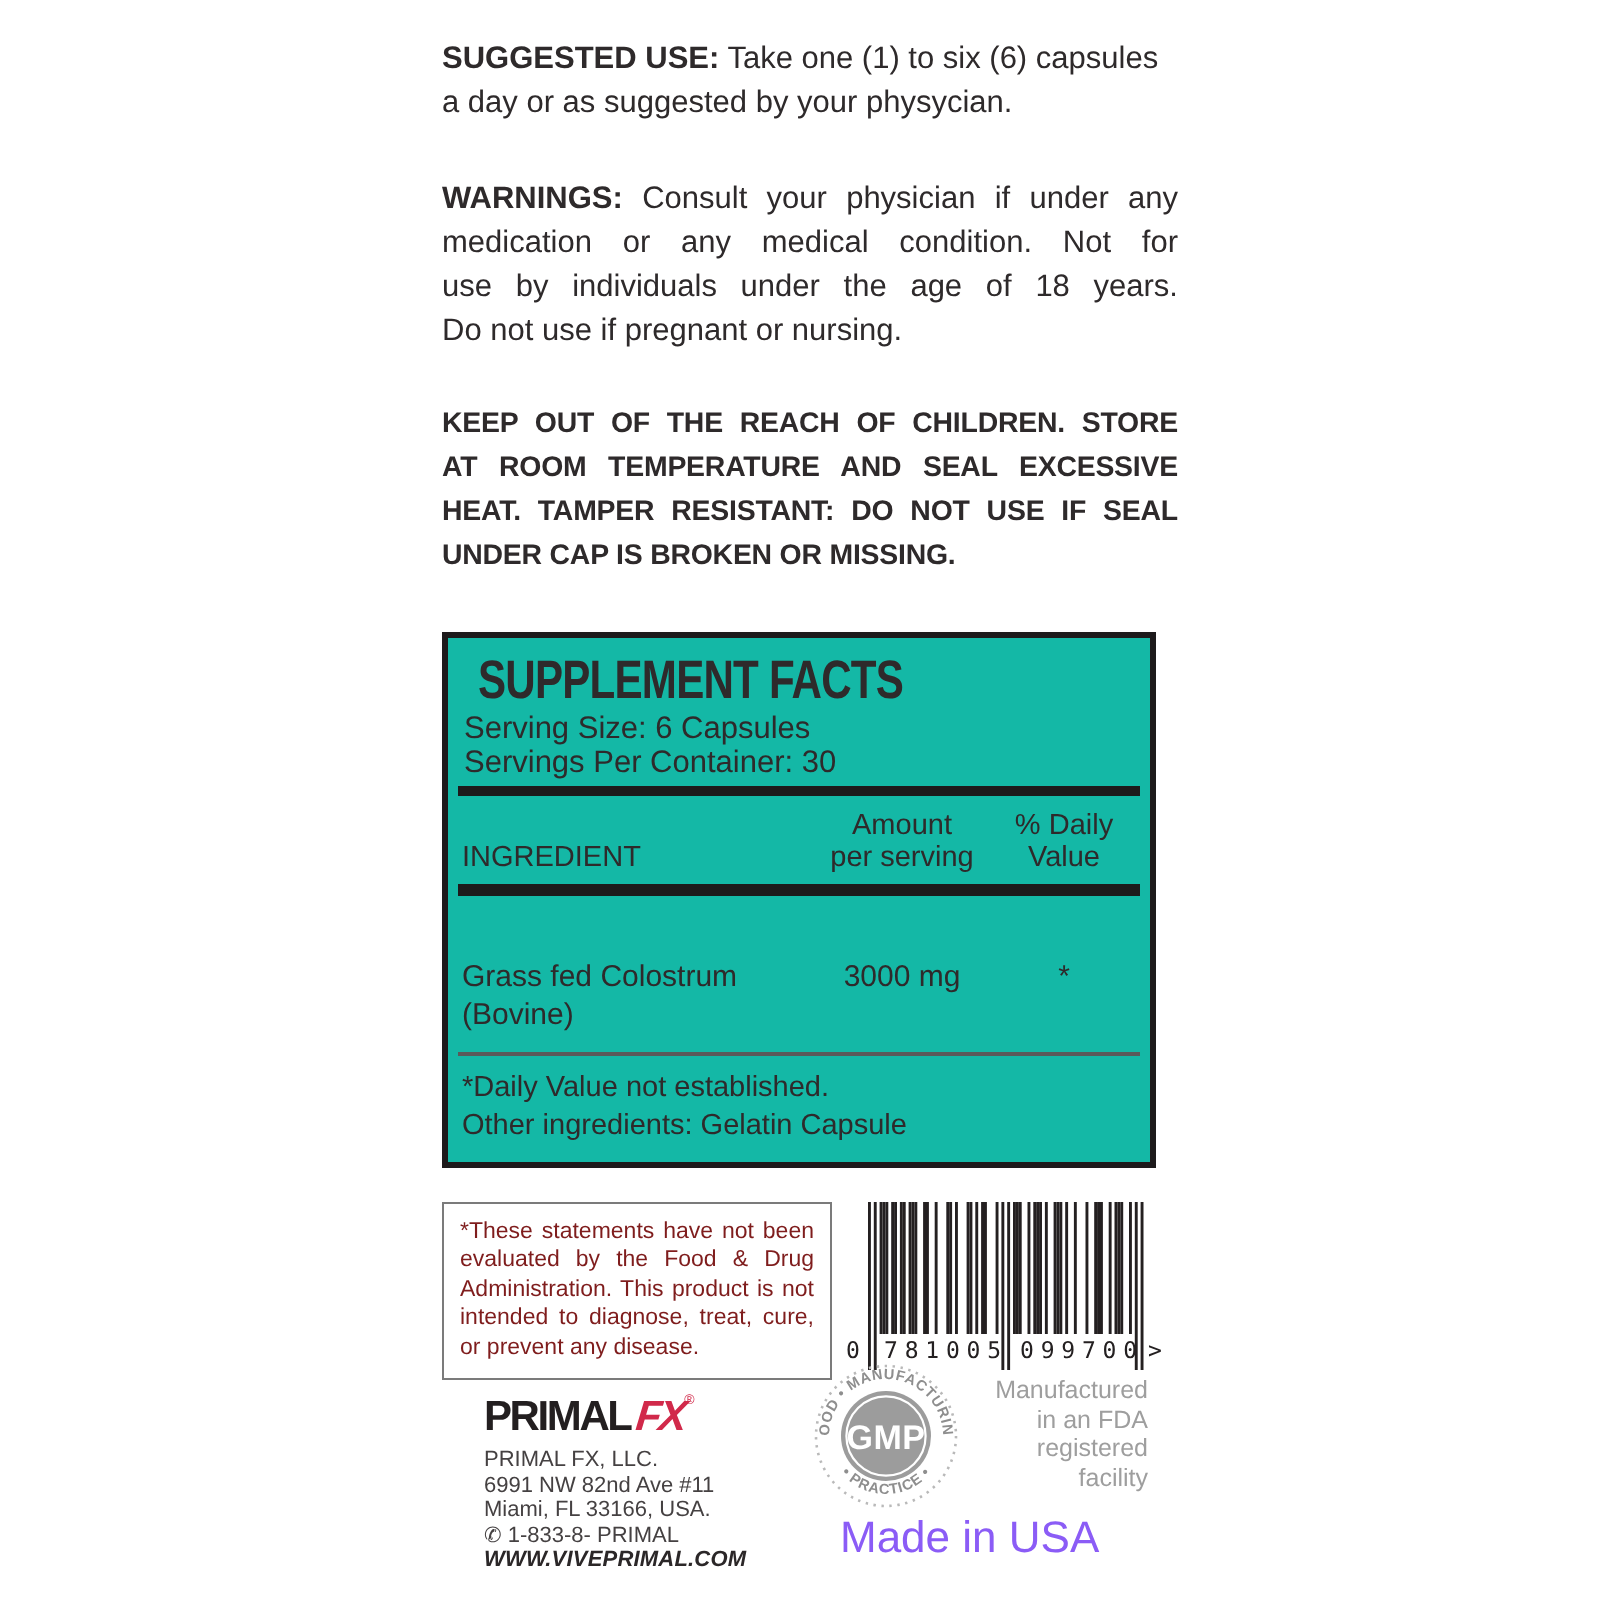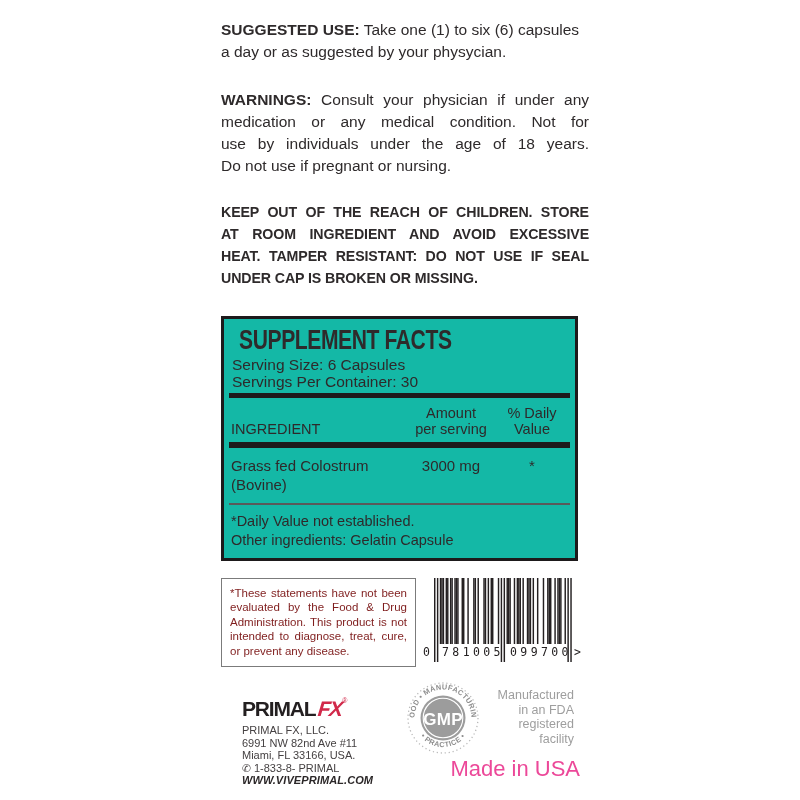--- a/index.html
+++ b/index.html
@@ -22,21 +22,21 @@
   .facts-serving{font-size:15.5px;line-height:17px;margin-left:3px;}
   .rule{background:#1d1a1b;}
   .rule-a{height:5px;margin-top:3px;}
   .rule-b{height:6px;}
   .rule-c{height:1.5px;background:#5a5a5a;}
   .frow{display:flex;margin:0 2px;}
   .facts-head{align-items:flex-end;padding:7px 0 5px;}
   .col-ing{flex:1;font-size:14.5px;}
   .col-amt{width:90px;text-align:center;font-size:14.5px;line-height:16px;}
   .col-dv{width:72px;text-align:center;font-size:14.5px;line-height:16px;}
-  .facts-row{align-items:flex-start;padding:8px 0 9px;}
+  .facts-row{align-items:flex-start;padding:31px 0 9px;}
   .facts-row .col-ing{font-size:15px;line-height:19px;}
   .facts-row .col-amt,.facts-row .col-dv{font-size:15px;line-height:19px;}
   .facts-foot{margin:7px 2px 0;font-size:14.5px;line-height:19px;}
 
   
   .bottom-row{display:flex;align-items:flex-start;margin-top:17px;}
   .disclaimer{box-sizing:border-box;width:195px;border:1.5px solid #7b7b7b;
               padding:7px 8px 8px;color:#7f1d1d;}
   .disclaimer .ln{font-size:11.5px;line-height:14.6px;}
   .barcode{position:relative;margin-left:18px;width:152px;height:88px;}
@@ -58,22 +58,22 @@
   .addr{margin-top:3px;font-size:11px;line-height:12.6px;color:#454142;}
   .addr .web{font-weight:bold;color:#2b2728;font-size:11px;letter-spacing:0.1px;font-style:italic;}
   .phone-icon{font-family:"DejaVu Sans",sans-serif;font-size:10.5px;}
   .gmp{position:absolute;left:405px;top:680px;}
   .seal-arc{font-size:7.3px;font-weight:bold;fill:#8e8e8e;letter-spacing:0.4px;
             font-family:"Liberation Sans",sans-serif;}
   .seal-gmp{font-size:17px;font-weight:bold;fill:#ffffff;letter-spacing:0.3px;
             font-family:"Liberation Sans",sans-serif;}
   .fda-note{position:absolute;left:484px;top:688px;width:90px;text-align:right;
             font-size:12.5px;line-height:14.5px;color:#9e9e9e;white-space:pre-line;}
-  .made-usa{position:absolute;left:420px;top:756px;width:160px;text-align:right;
-            font-size:22px;color:#ec4899;}
+  .made-usa{position:absolute;left:420px;top:756px;width:160px;text-align:left;
+            font-size:22px;color:#8b5cf6;}
 </style>
 </head>
 <body>
 
 <div class="sheet">
   <div class="content">
 
     <p class="para">
       <span class="ln"><b class="hd">SUGGESTED USE:</b> <span>Take one (1) to six (6) capsules</span></span>
       <span class="ln">a day or as suggested by your physycian.</span>
@@ -81,21 +81,21 @@
 
     <p class="para warnings">
       <span class="ln jl"><b class="hd">WARNINGS:</b> <span>Consult your physician if under any</span></span>
       <span class="ln jl">medication or any medical condition. Not for</span>
       <span class="ln jl">use by individuals under the age of 18 years.</span>
       <span class="ln">Do not use if pregnant or nursing.</span>
     </p>
 
     <p class="para keepout">
       <span class="ln jl">KEEP OUT OF THE REACH OF CHILDREN. STORE</span>
-      <span class="ln jl">AT ROOM INGREDIENT AND AVOID EXCESSIVE</span>
+      <span class="ln jl">AT ROOM TEMPERATURE AND SEAL EXCESSIVE</span>
       <span class="ln jl">HEAT. TAMPER RESISTANT: DO NOT USE IF SEAL</span>
       <span class="ln">UNDER CAP IS BROKEN OR MISSING.</span>
     </p>
 
     <div class="facts">
       <div class="facts-title">SUPPLEMENT FACTS</div>
       <div class="facts-serving">Serving Size: 6 Capsules</div>
       <div class="facts-serving">Servings Per Container: 30</div>
       <div class="rule rule-a"></div>
 

